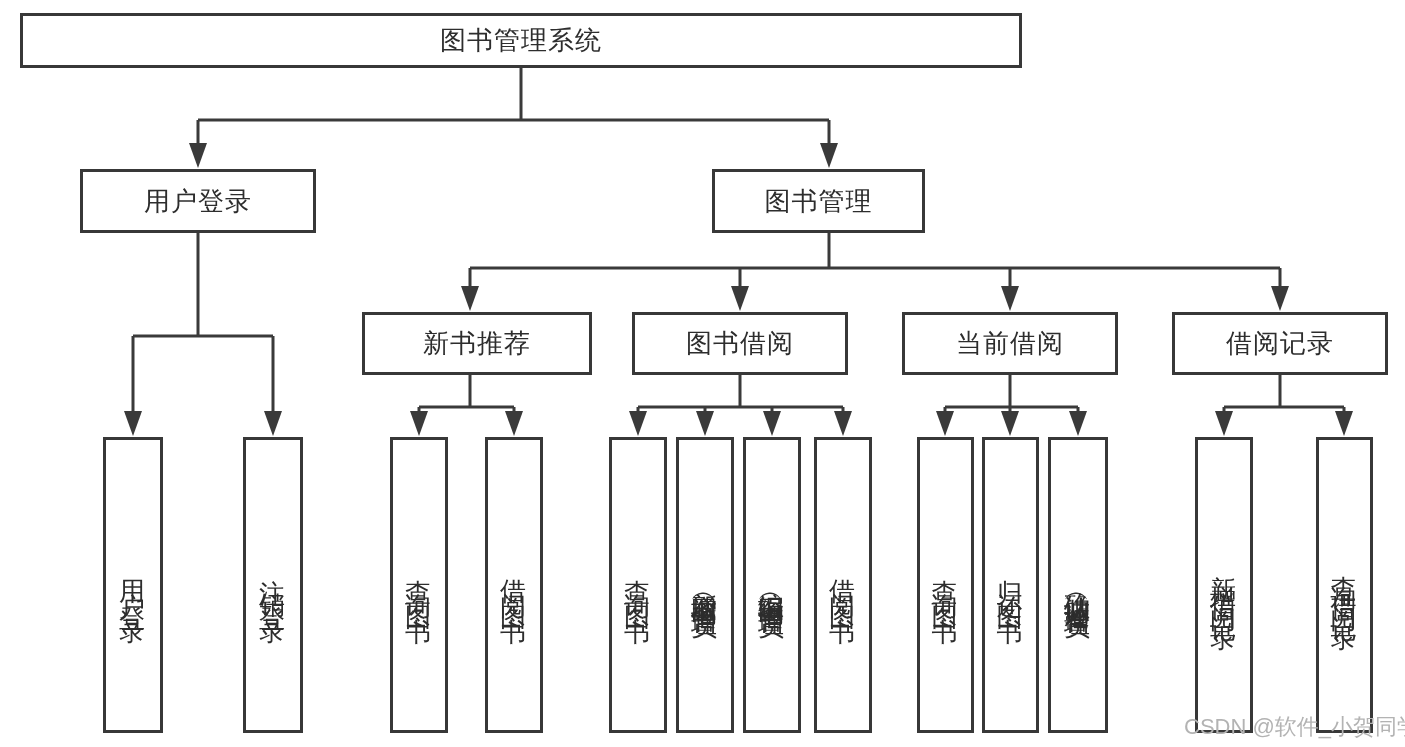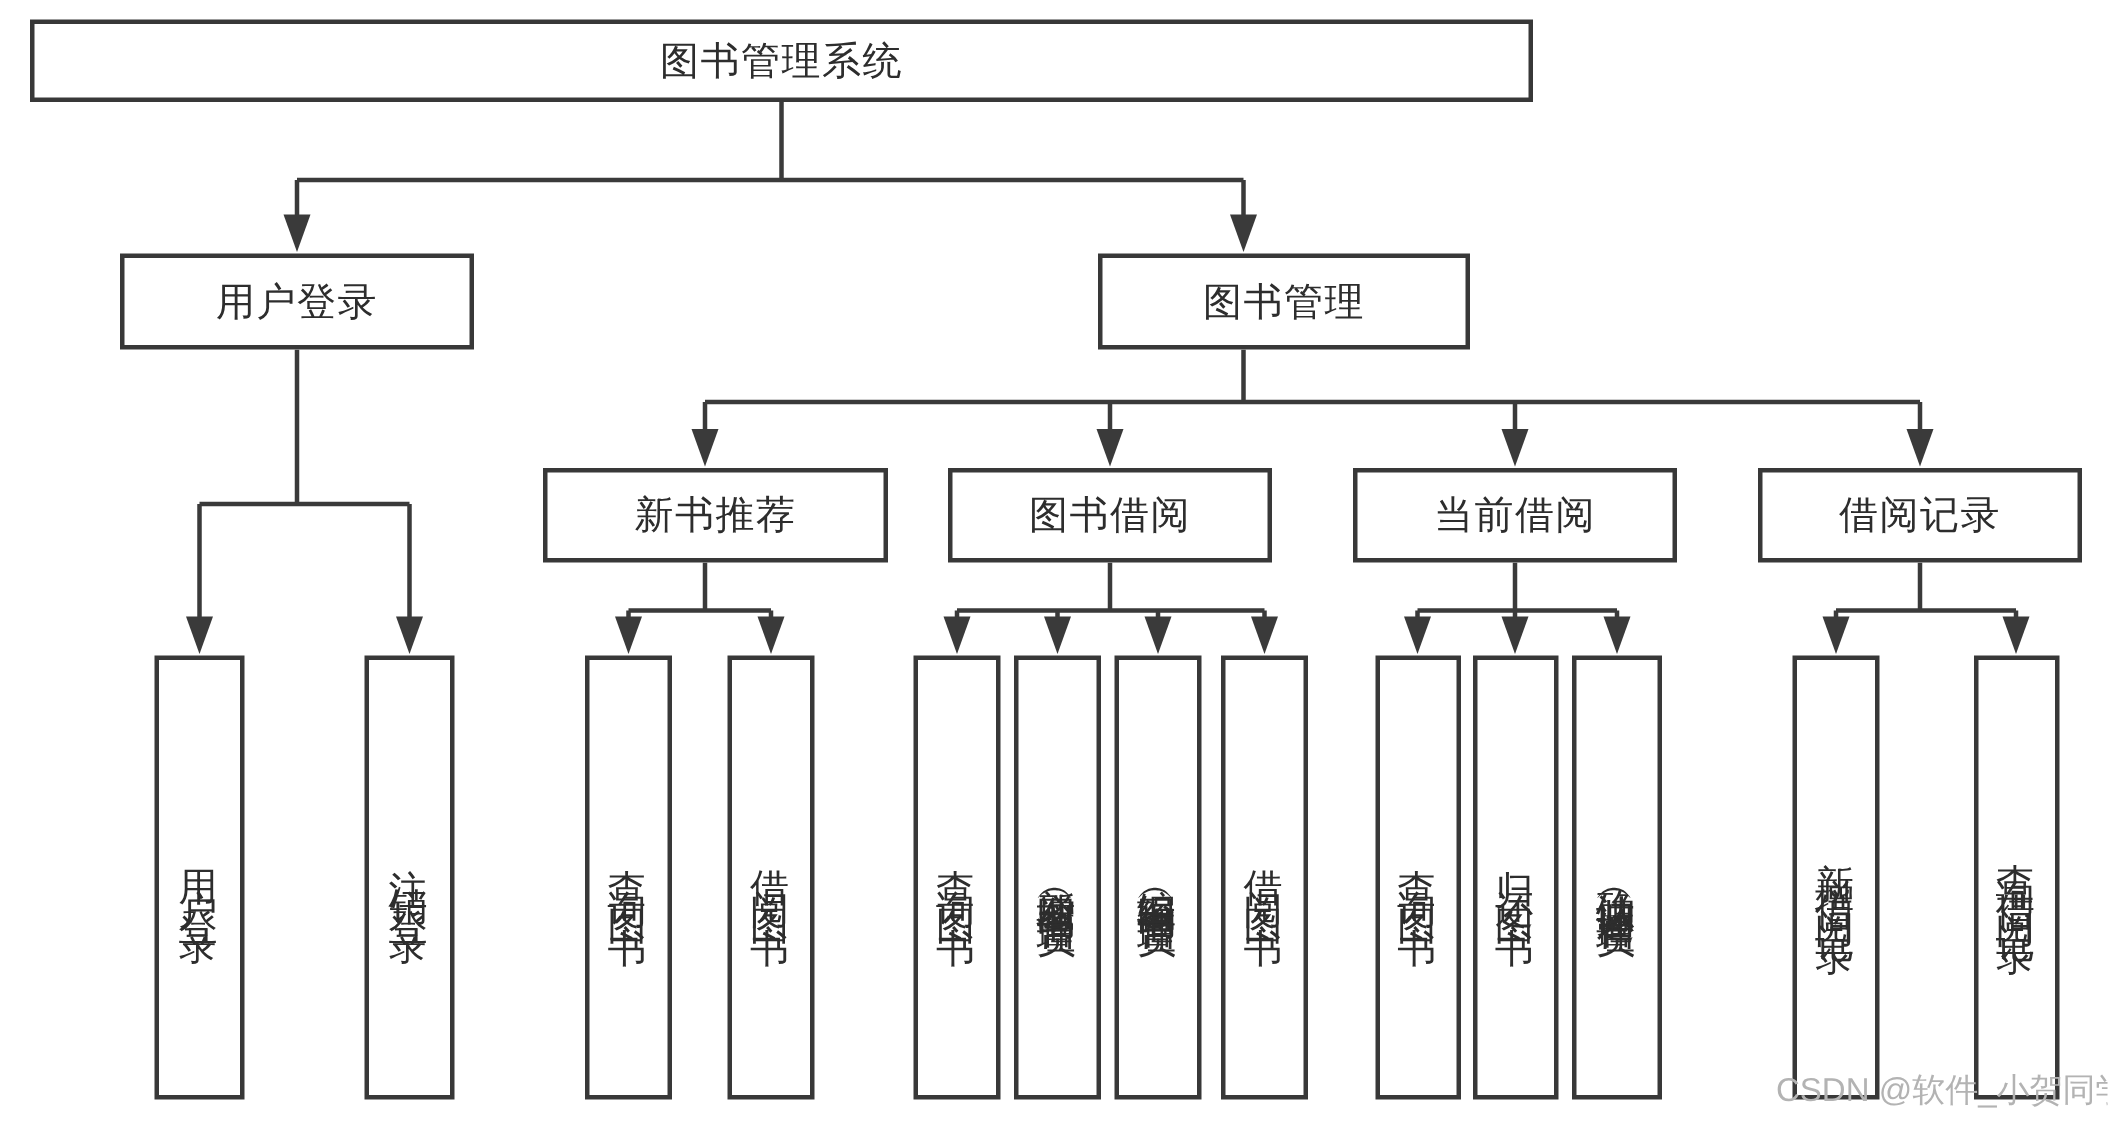--- a/index.html
+++ b/index.html
@@ -115,21 +115,21 @@
     <polygon points="1335,411 1353,411 1344,436"></polygon>
   </svg>
 
   <div class="node" style="left:20px;top:13px;width:1002px;height:55px">
     <span class="label">图书管理系统</span>
   </div>
 
   <div class="node" style="left:80px;top:169px;width:236px;height:64px">
     <span class="label">用户登录</span>
   </div>
-  <div class="node" style="left:732px;top:169px;width:248px;height:64px">
+  <div class="node" style="left:712px;top:169px;width:213px;height:64px">
     <span class="label">图书管理</span>
   </div>
 
   <div class="node" style="left:362px;top:312px;width:230px;height:63px">
     <span class="label">新书推荐</span>
   </div>
   <div class="node" style="left:902px;top:312px;width:216px;height:63px">
     <span class="label">当前借阅</span>
   </div>
   <div class="node" style="left:632px;top:312px;width:216px;height:63px">

